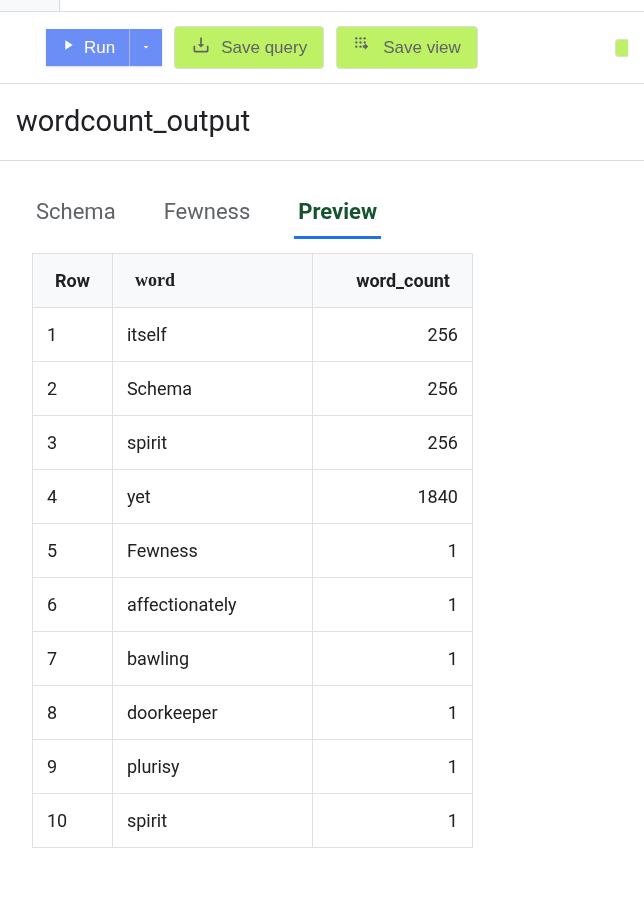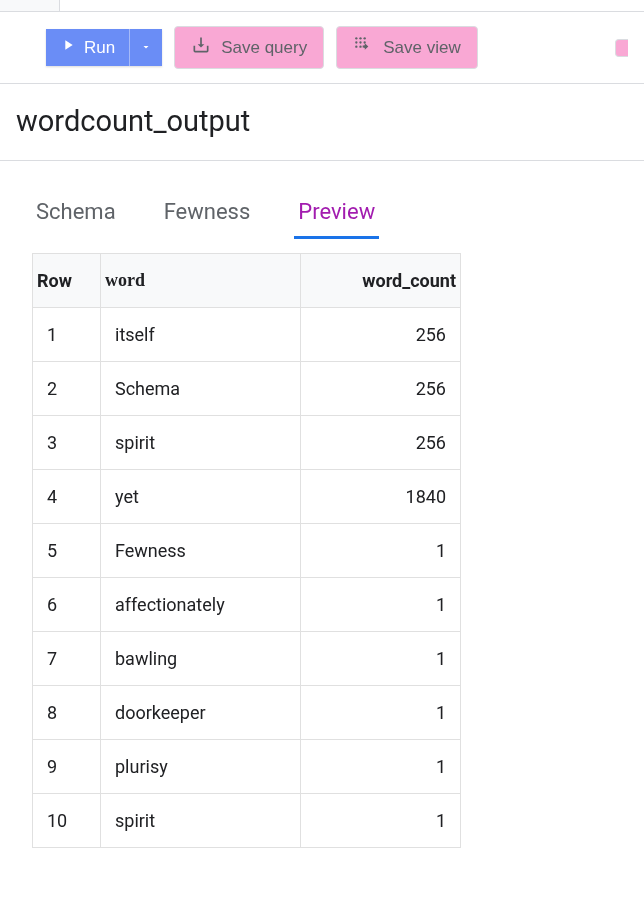--- a/index.html
+++ b/index.html
@@ -64,21 +64,21 @@
       display: flex;
       align-items: center;
       gap: 10px;
       padding: 8px 16px;
       border: 1px solid #dadce0;
       border-radius: 4px;
       color: #5f6368;
       font-size: 17px;
       font-weight: 400;
       cursor: pointer;
-      background: #f9a8d4;
+      background: #bef264;
     }
     .outline-btn svg {
       fill: #5f6368;
     }
     .outline-btn-cut {
       border-right: none;
       border-radius: 4px 0 0 4px;
       padding-right: 8px;
     }
     .title-bar {
@@ -95,32 +95,32 @@
       margin-top: 30px;
     }
     .tab {
       padding: 8px 4px 12px 4px;
       font-size: 22px;
       color: #5f6368;
       cursor: pointer;
       border-bottom: 3px solid transparent;
     }
     .tab.active {
-      color: #a21caf;
+      color: #14532d;
       border-bottom-color: #1a73e8;
-      font-weight: 400;
+      font-weight: 700;
     }
     .data-table {
       margin: 14px 0 0 32px;
       border-collapse: collapse;
       font-size: 18px;
     }
     .data-table th {
       background: #f8f9fa;
-      padding: 16px 4px;
+      padding: 16px 22px;
       text-align: left;
       font-weight: 700;
       color: #202124;
       border: 1px solid #e0e0e0;
     }
     .data-table th.num, .data-table td.num {
       text-align: right;
       margin-left: 36px;
     }
     .data-table td {

